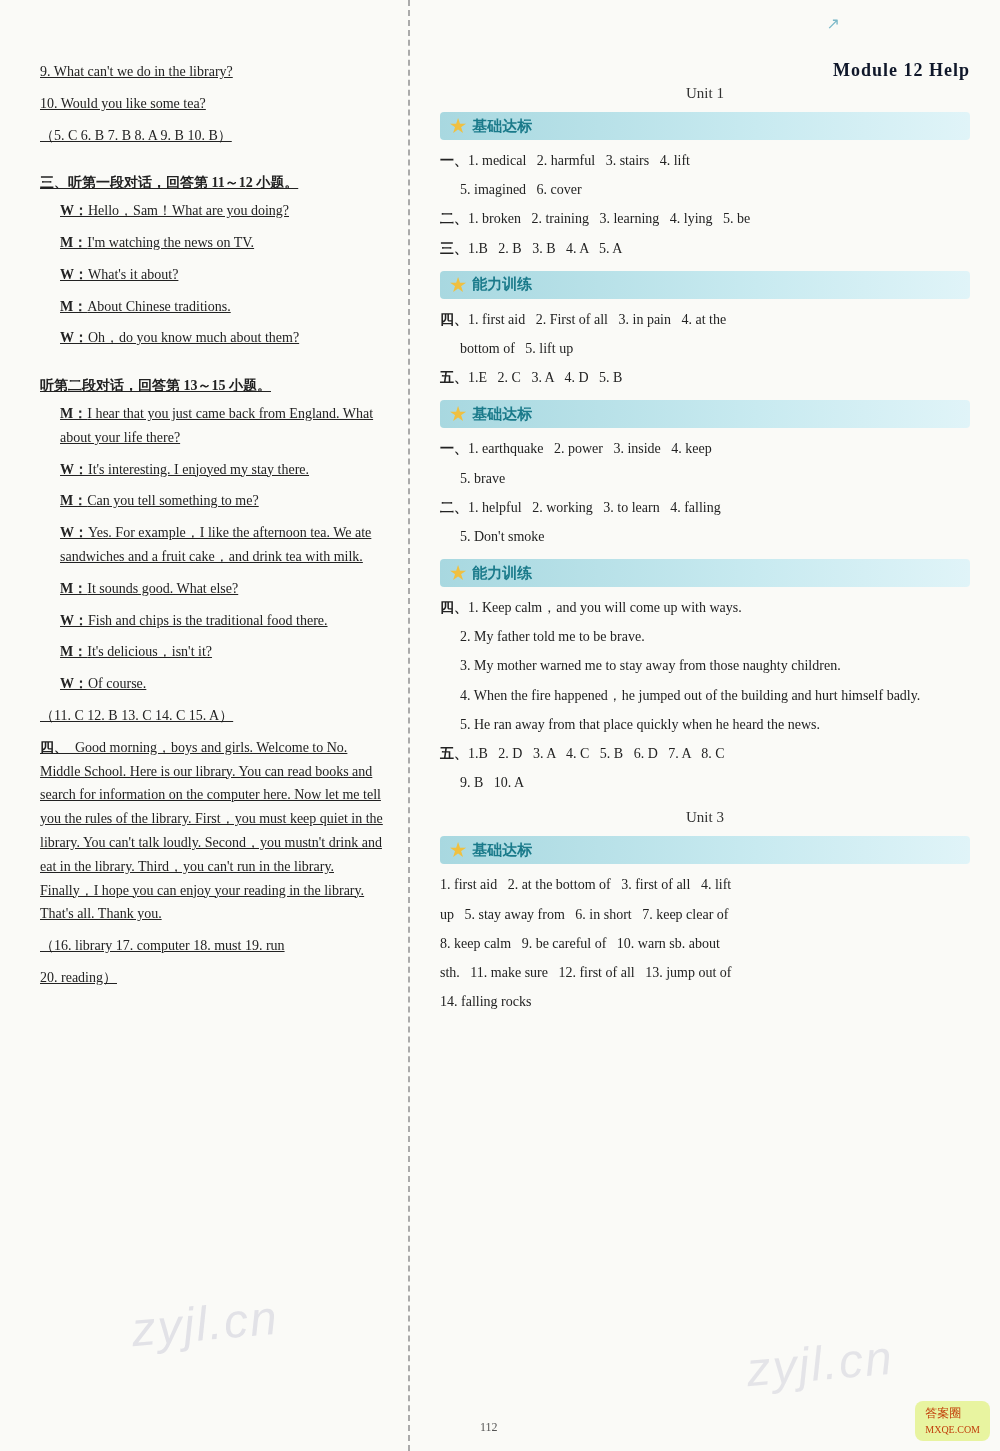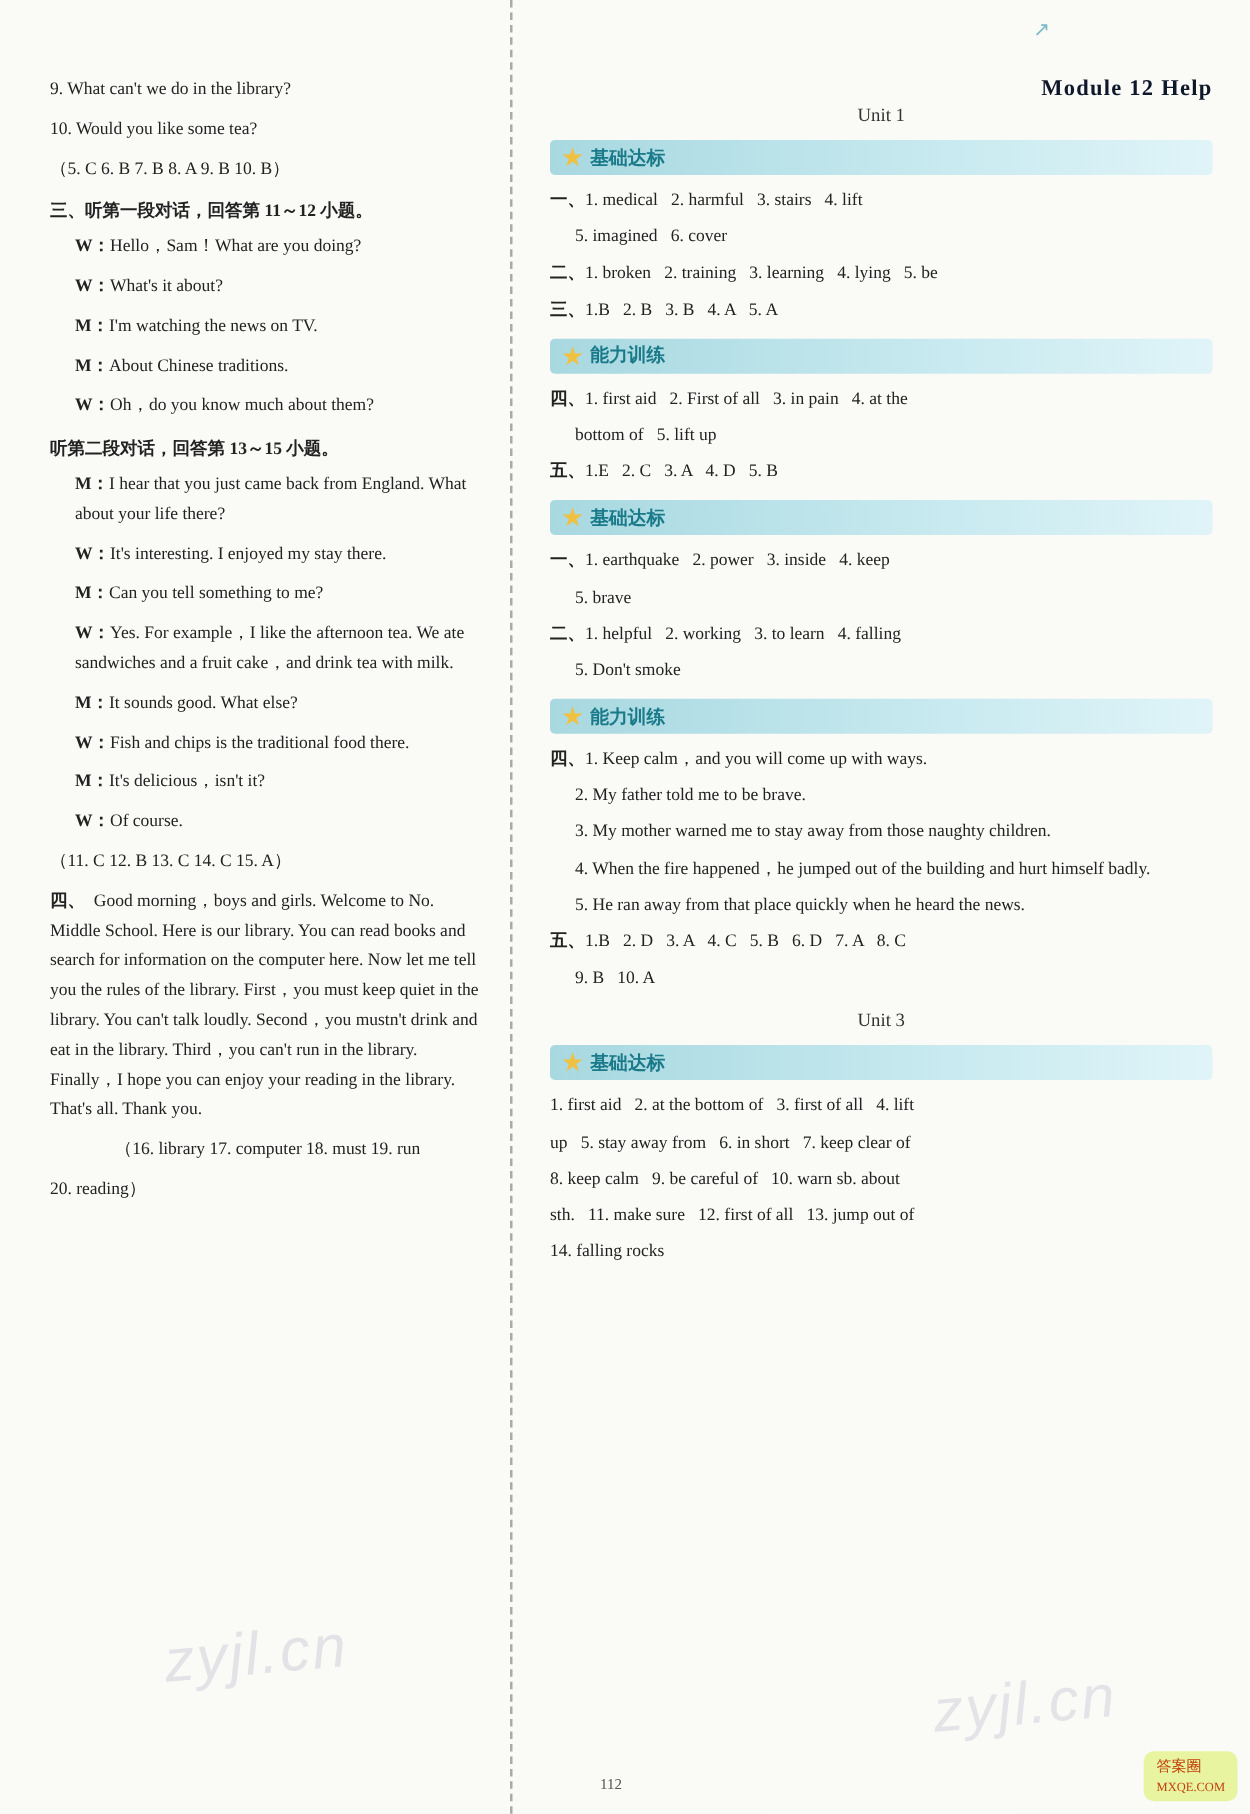--- a/index.html
+++ b/index.html
@@ -31,33 +31,34 @@
     
     .right-col {
       width: 590px;
       padding: 60px 30px 20px 30px;
       min-height: 1451px;
     }
     .line {
       margin-bottom: 8px;
       line-height: 1.7;
       font-size: 14px;
+      text-decoration: underline;
     }
     .indent {
       margin-left: 20px;
     }
     .bold {
       font-weight: bold;
     }
     .section-title {
       font-size: 15px;
       font-weight: bold;
       color: #222;
       margin-bottom: 4px;
-      margin-top: 11px;
+      margin-top: 24px;
     }
     
     .module-title {
       text-align: right;
       font-size: 18px;
       color: #0f172a;
       font-weight: bold;
       margin-bottom: 4px;
       letter-spacing: 1px;
     }
@@ -162,24 +163,24 @@
       <span>（5. C  6. B  7. B  8. A  9. B  10. B）</span>
     </div>
     <div class="line section-title cn-label">
       <span>三、听第一段对话，回答第 11～12 小题。</span>
     </div>
 
     <div class="line indent">
       <span class="bold">W：</span>Hello，Sam！What are you doing?
     </div>
     <div class="line indent">
+      <span class="bold">M：</span>I'm watching the news on TV.
+    </div>
+    <div class="line indent">
       <span class="bold">W：</span>What's it about?
-    </div>
-    <div class="line indent">
-      <span class="bold">M：</span>I'm watching the news on TV.
     </div>
     <div class="line indent">
       <span class="bold">M：</span>About Chinese traditions.
     </div>
     <div class="line indent">
       <span class="bold">W：</span>Oh，do you know much about them?
     </div>
 
     <div class="line section-title cn-label">
       听第二段对话，回答第 13～15 小题。
@@ -211,21 +212,21 @@
     </div>
 
     <div class="line">
       （11. C  12. B  13. C  14. C  15. A）
     </div>
 
     <div class="line" style="margin-top:8px;">
       <span class="bold">四、</span>&nbsp;&nbsp;Good morning，boys and girls. Welcome to No. Middle School. Here is our library. You can read books and search for information on the computer here. Now let me tell you the rules of the library. First，you must keep quiet in the library. You can't talk loudly. Second，you mustn't drink and eat in the library. Third，you can't run in the library. Finally，I hope you can enjoy your reading in the library. That's all. Thank you.
     </div>
 
-    <div class="line" style="margin-top:6px;text-align:center;">
+    <div class="line" style="margin-top:6px;">
       （16. library  17. computer  18. must  19. run
     </div>
     <div class="line">
       20. reading）
     </div>
 
   </div>
 
   <div class="right-col">
 

